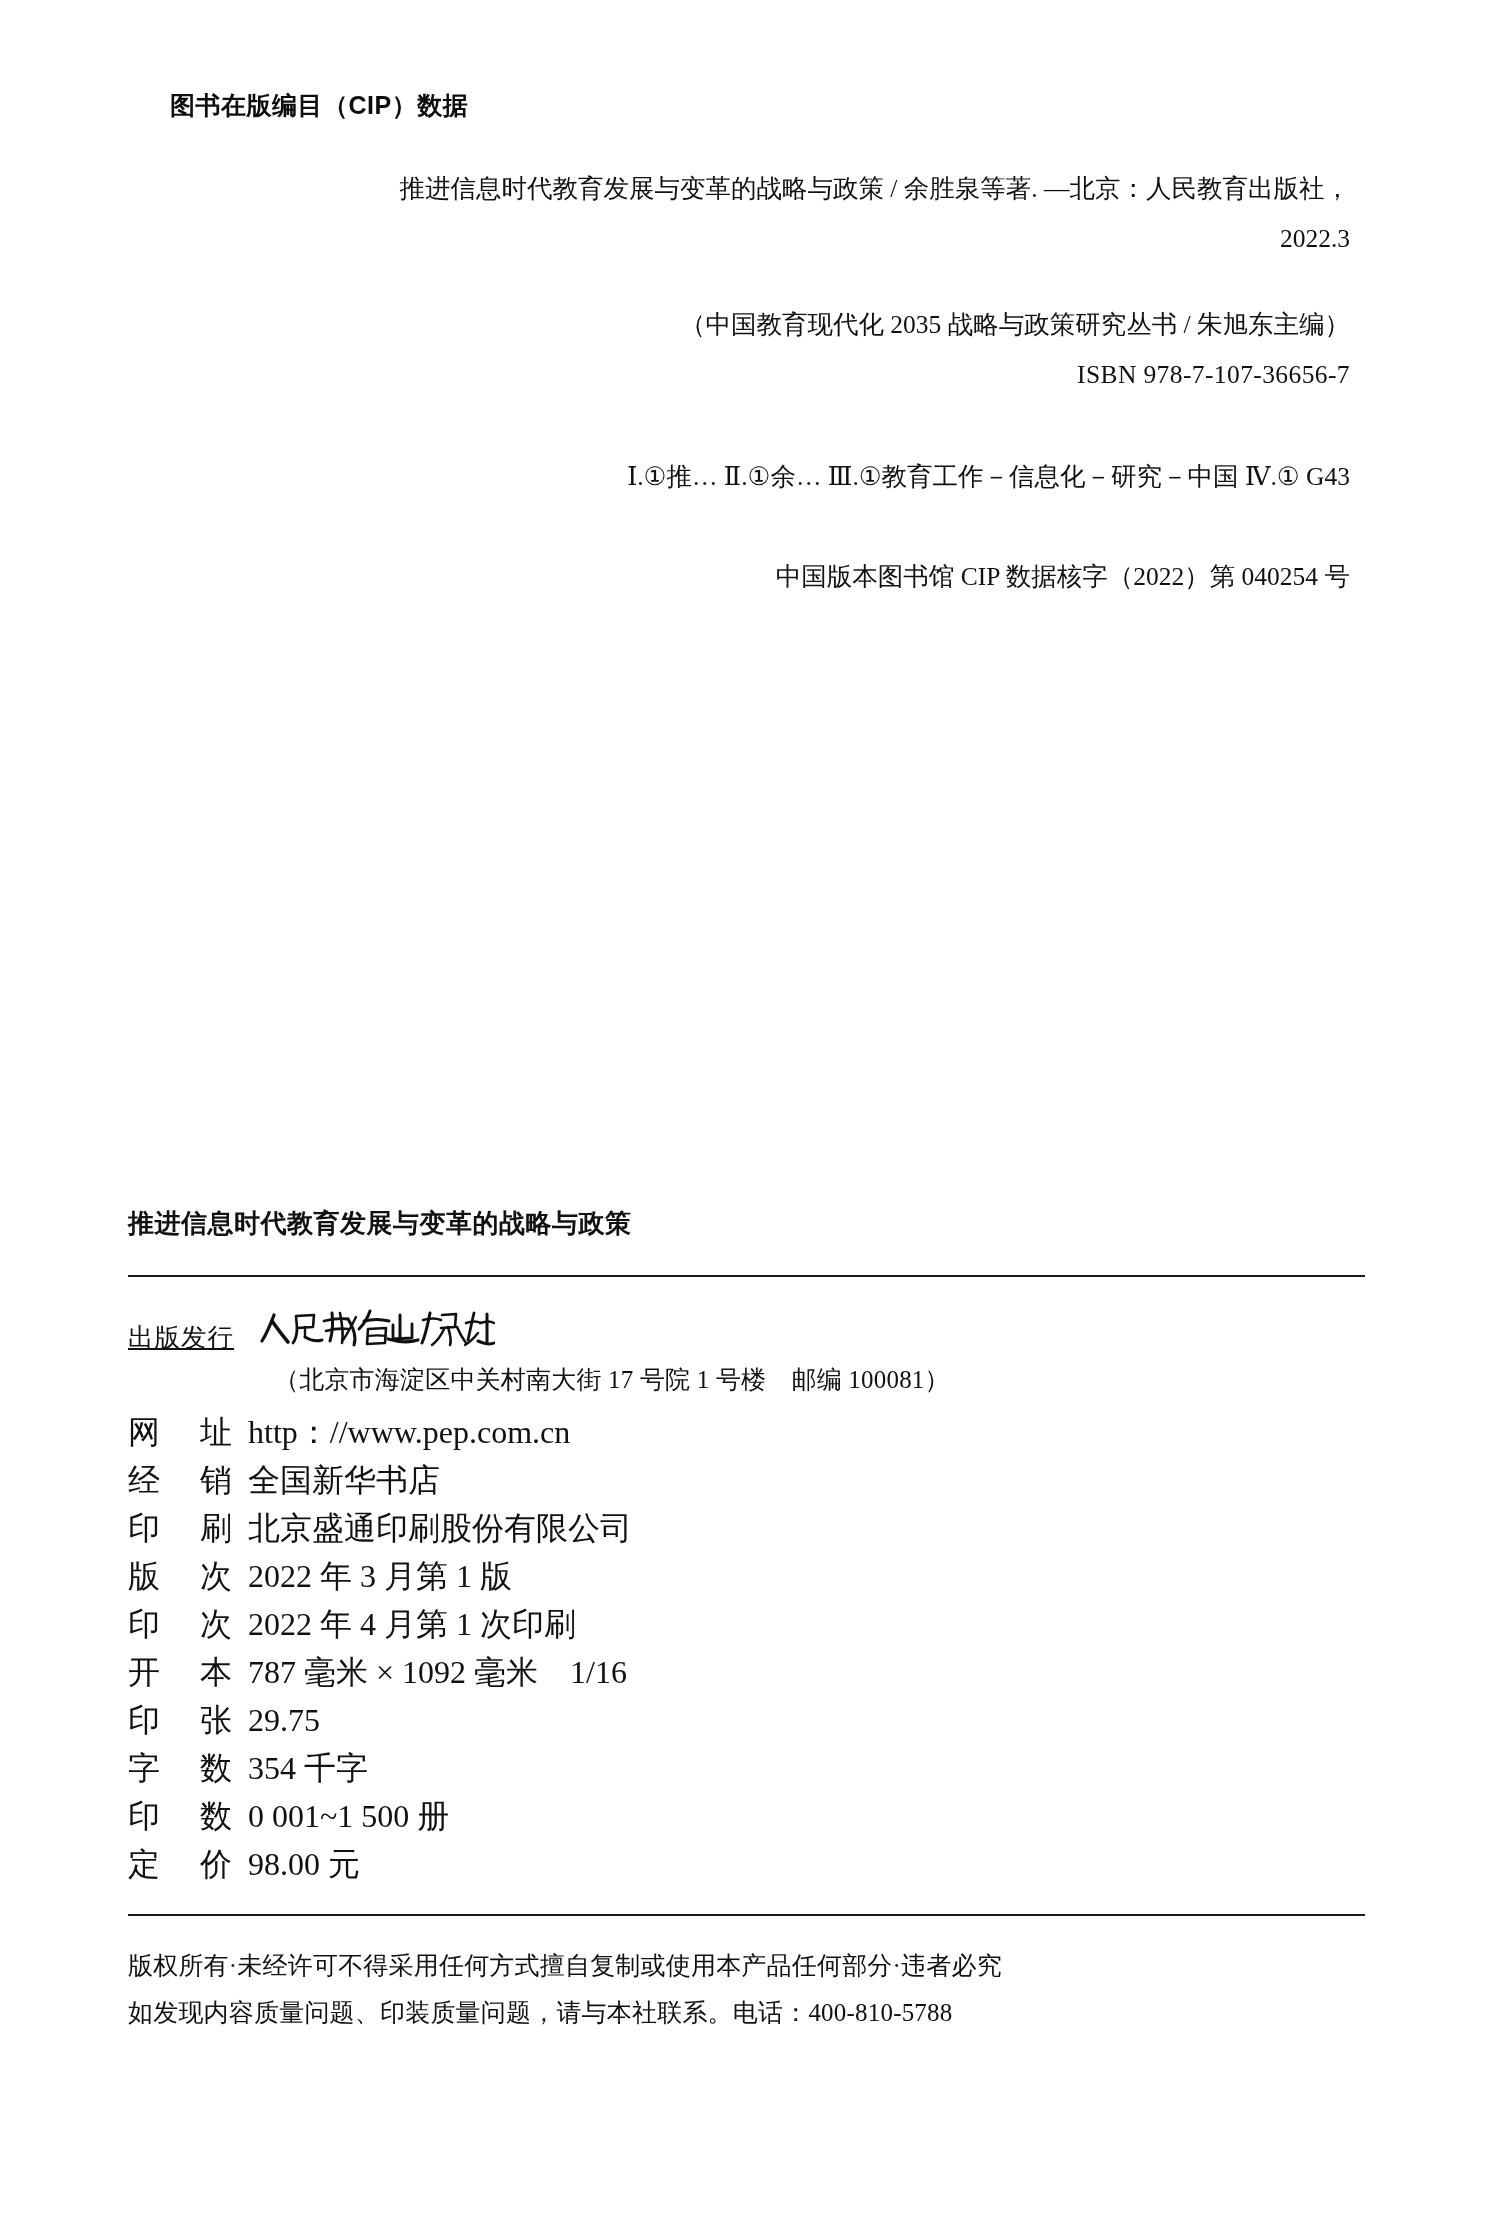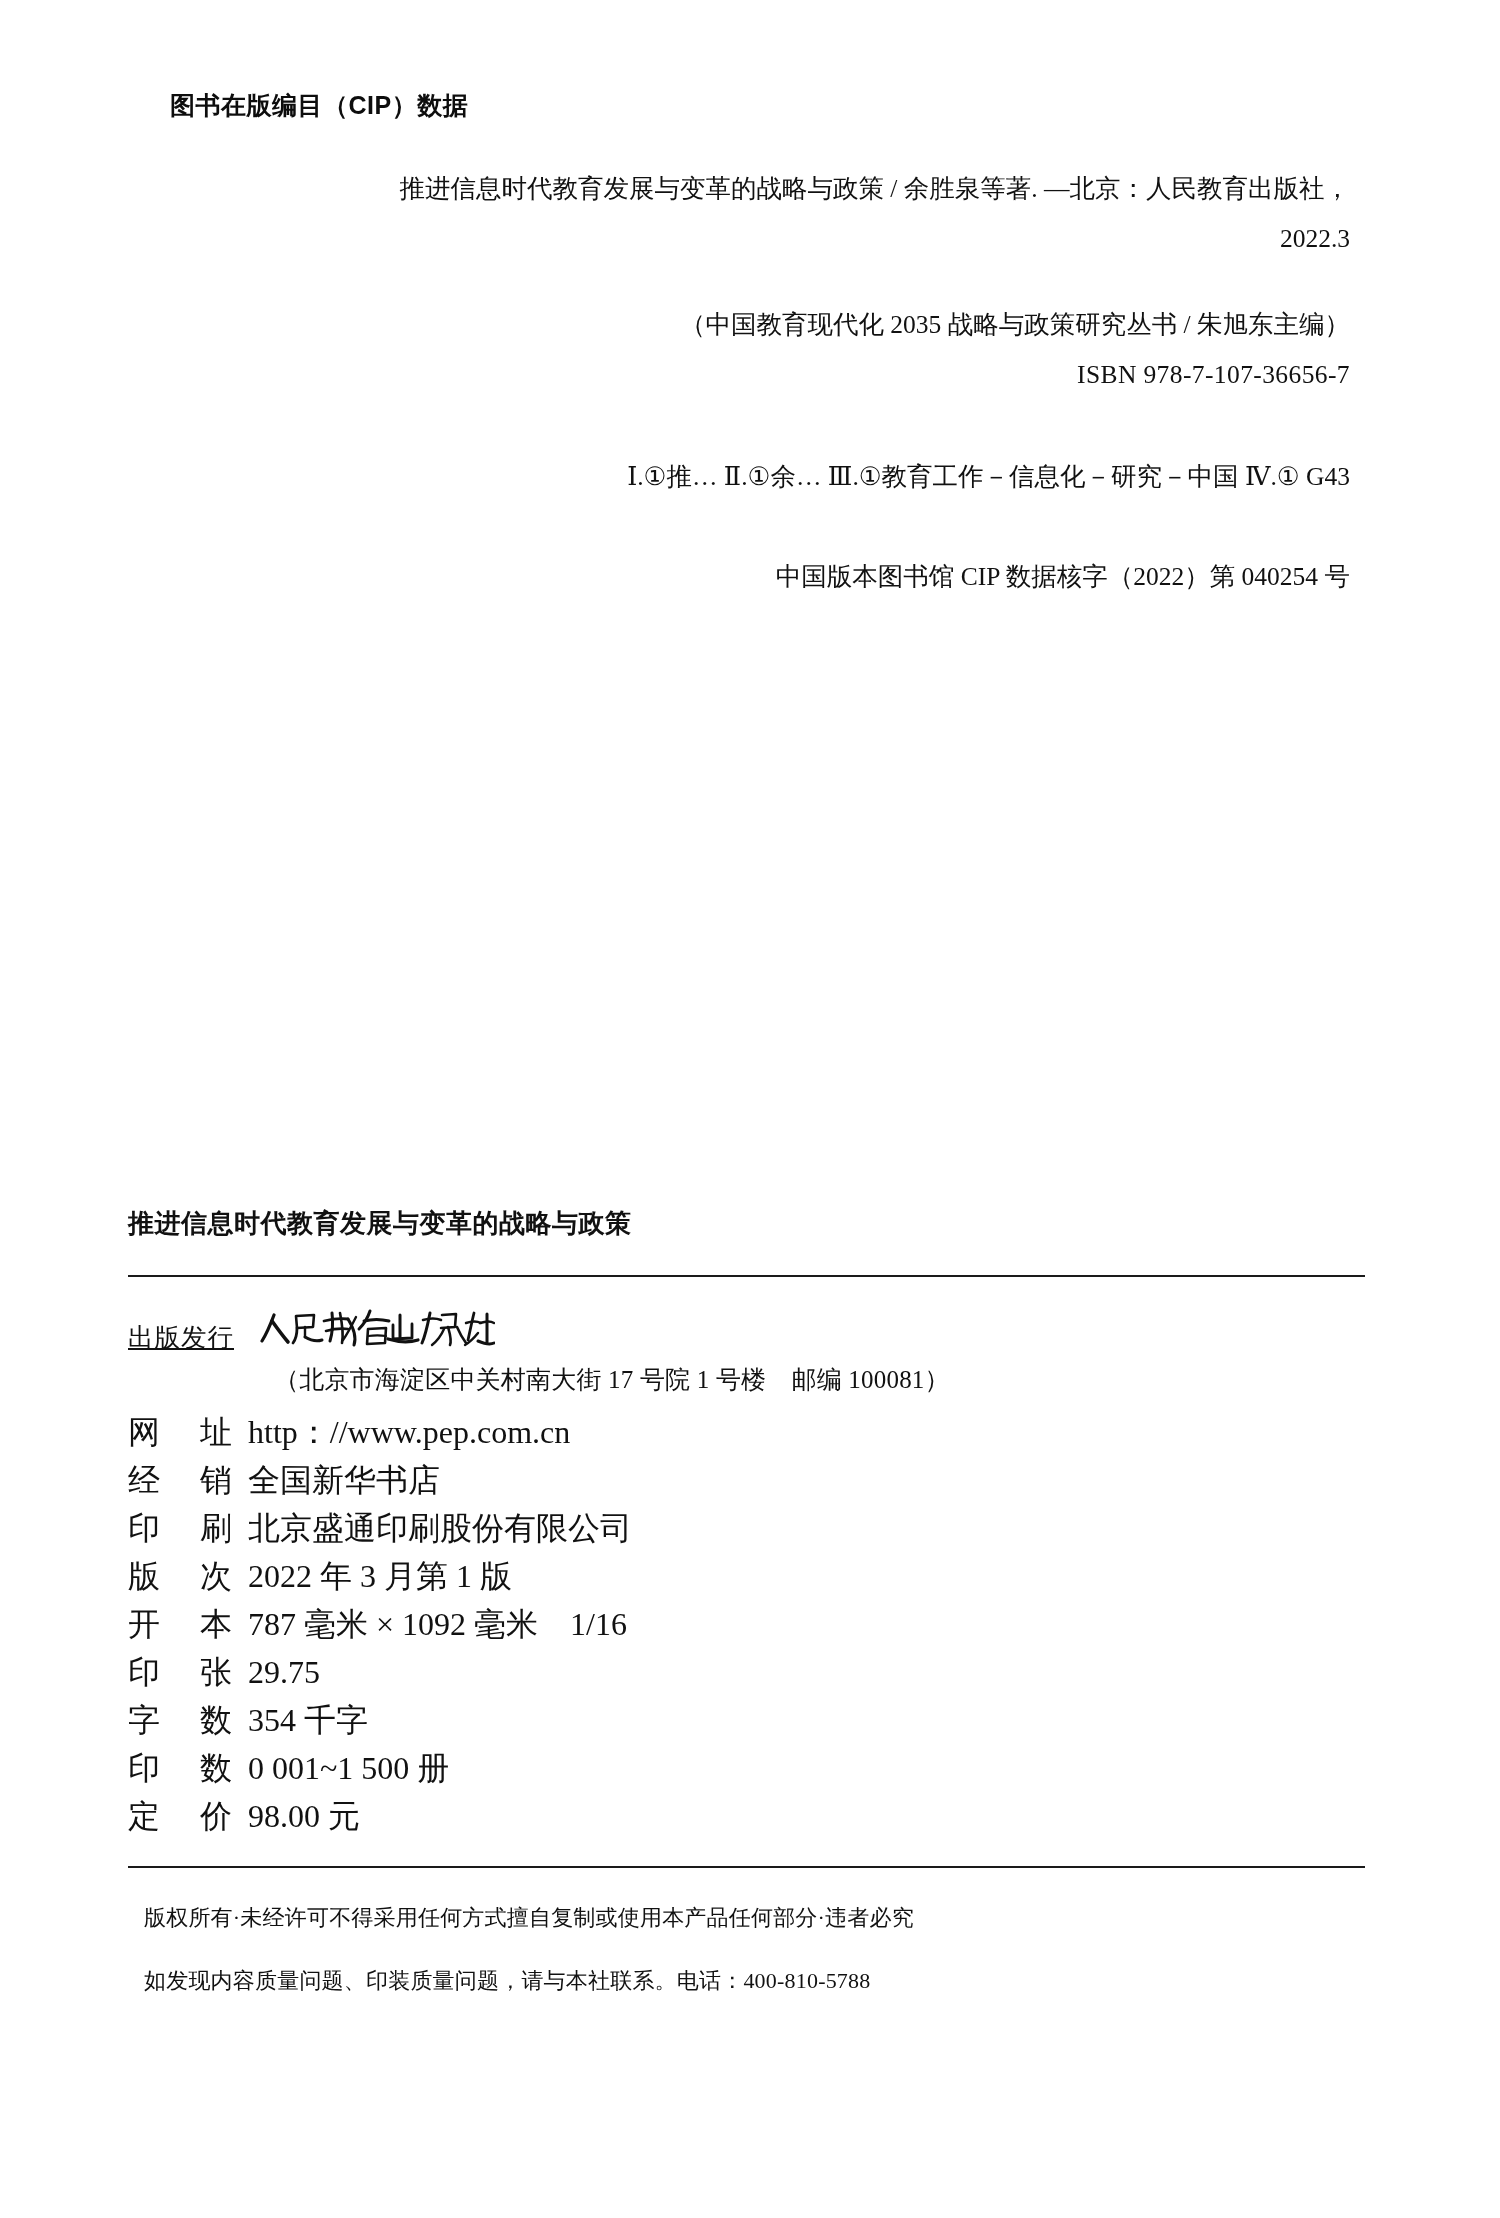--- a/index.html
+++ b/index.html
@@ -132,23 +132,23 @@
     text-align-last: justify;
   }
   td.spec-value {
     padding-left: 6px;
   }
 
   .footer-note {
     margin-top: 26px;
   }
   .footer-line {
-    font-size: 22px;
+    font-size: 25px;
     line-height: 47px;
-    margin: 16px;
+    margin: 0;
     white-space: nowrap;
     letter-spacing: 0.2px;
   }
   .mono-ish { font-family: "Liberation Serif", serif; }
 </style>
 </head>
 <body>
 
 <div class="page">
 
@@ -246,20 +246,26 @@
           <td class="spec-value">北京盛通印刷股份有限公司</td>
         </tr>
         <tr>
           <td class="spec-label">
             <span class="lbl-spread">版次</span>
           </td>
           <td class="spec-value">2022 年 3 月第 1 版</td>
         </tr>
         <tr>
           <td class="spec-label">
+            <span class="lbl-spread">印次</span>
+          </td>
+          <td class="spec-value">2022 年 4 月第 1 次印刷</td>
+        </tr>
+        <tr>
+          <td class="spec-label">
             <span class="lbl-spread">开本</span>
           </td>
           <td class="spec-value">787 毫米 × 1092 毫米　1/16</td>
         </tr>
         <tr>
           <td class="spec-label">
             <span class="lbl-spread">印张</span>
           </td>
           <td class="spec-value">29.75</td>
         </tr>

